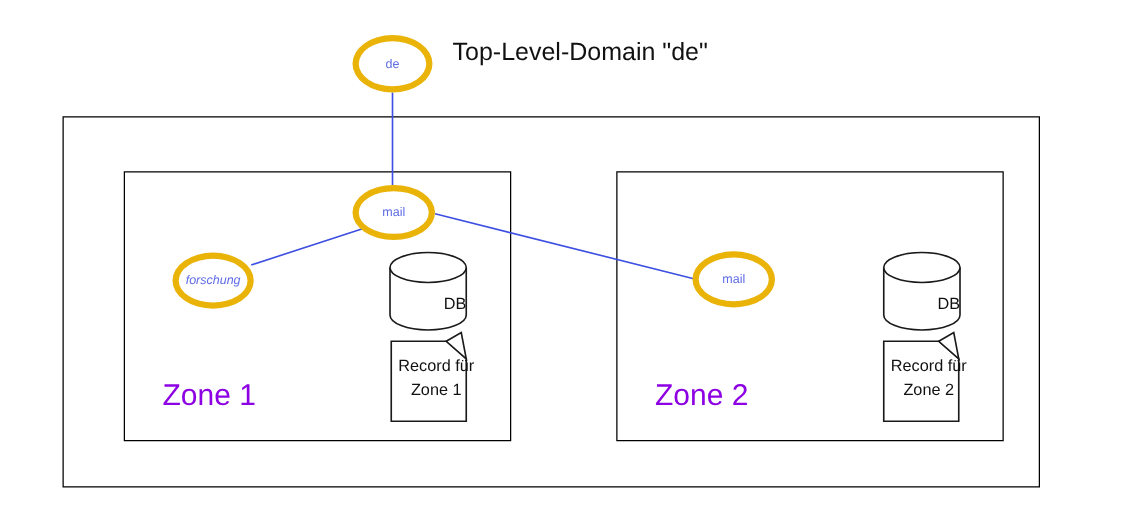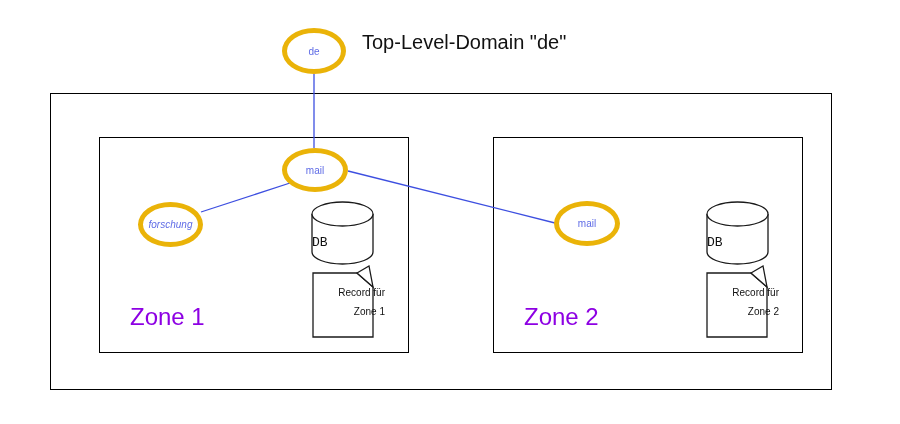--- a/index.html
+++ b/index.html
@@ -72,34 +72,33 @@
   .svg-layer {
     position: absolute;
     left: 0; top: 0;
     width: 900px; height: 424px;
     z-index: 1;
   }
 
   .db-label {
     position: absolute;
     width: 61px;
-    text-align: left;
+    text-align: right;
     font-size: 13px;
     color: #111111;
     z-index: 3;
-    font-family: Liberation Mono, monospace;
   }
   .db1-label { left: 312px; top: 235px; }
   .db2-label { left: 707px; top: 235px; }
 
   .record-text {
     position: absolute;
     width: 72px;
-    text-align: right;
-    font-size: 10px;
+    text-align: center;
+    font-size: 13px;
     color: #111111;
     line-height: 19px;
     z-index: 3;
   }
   .record1-text { left: 313px; top: 283px; }
   .record2-text { left: 707px; top: 283px; }
 </style>
 </head>
 <body>
 

